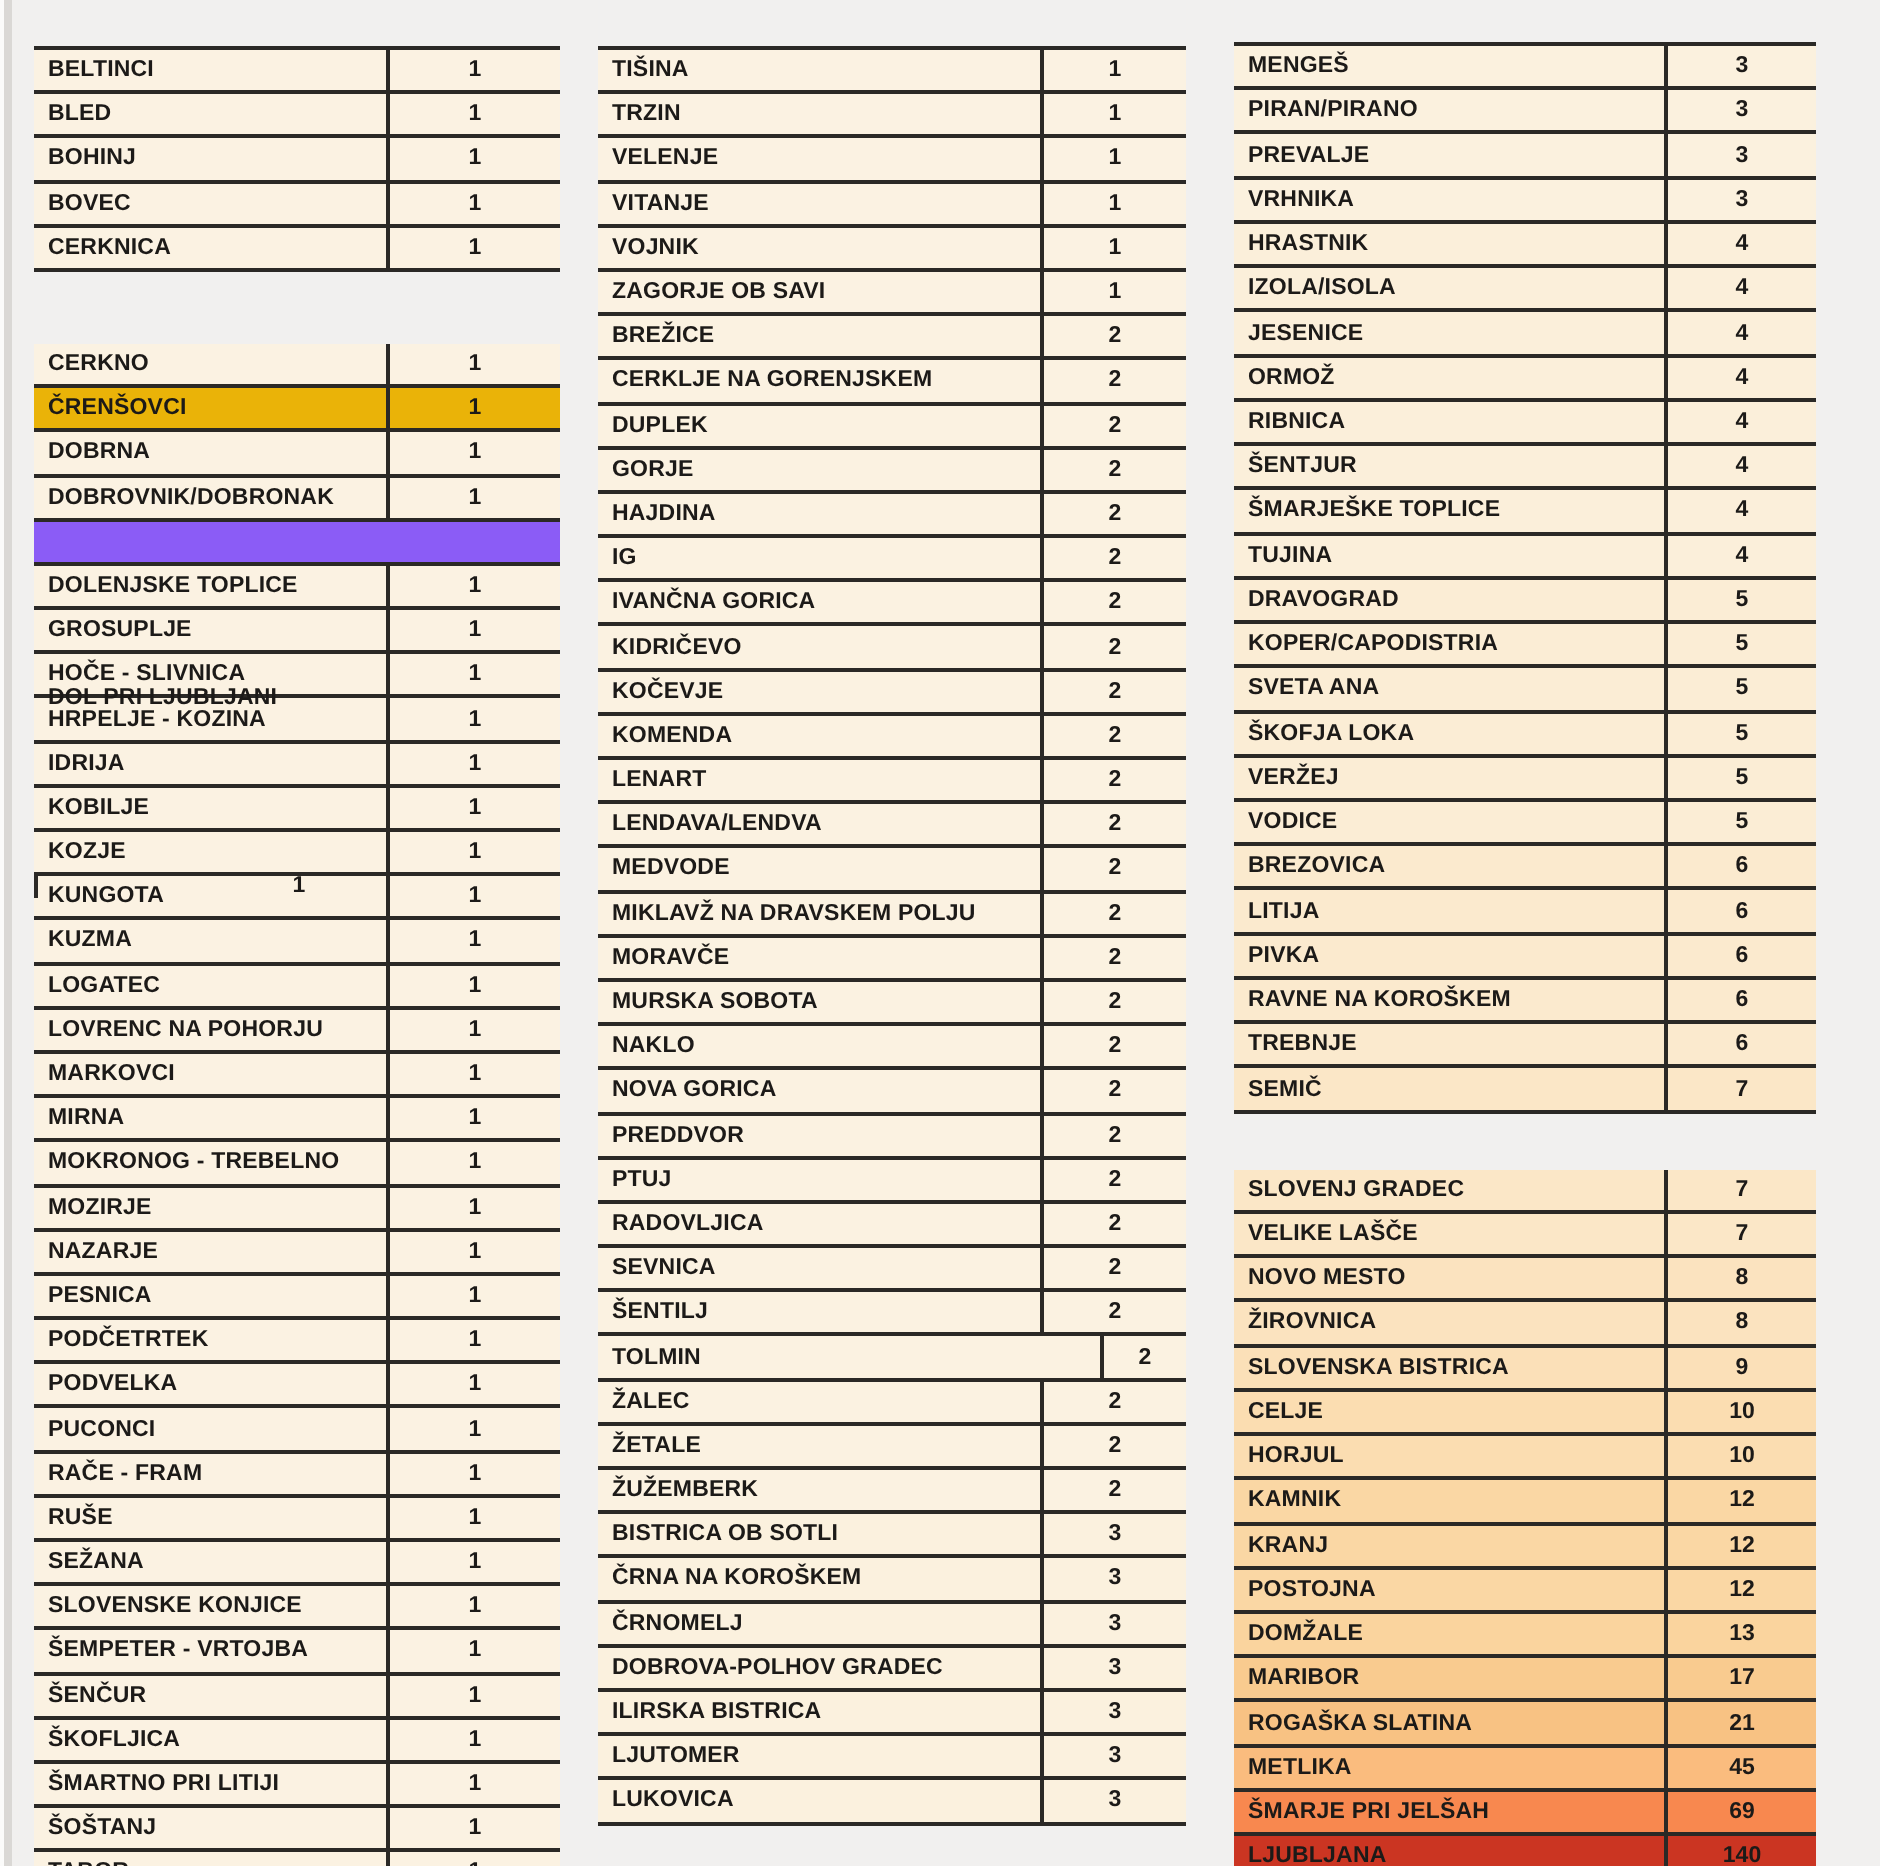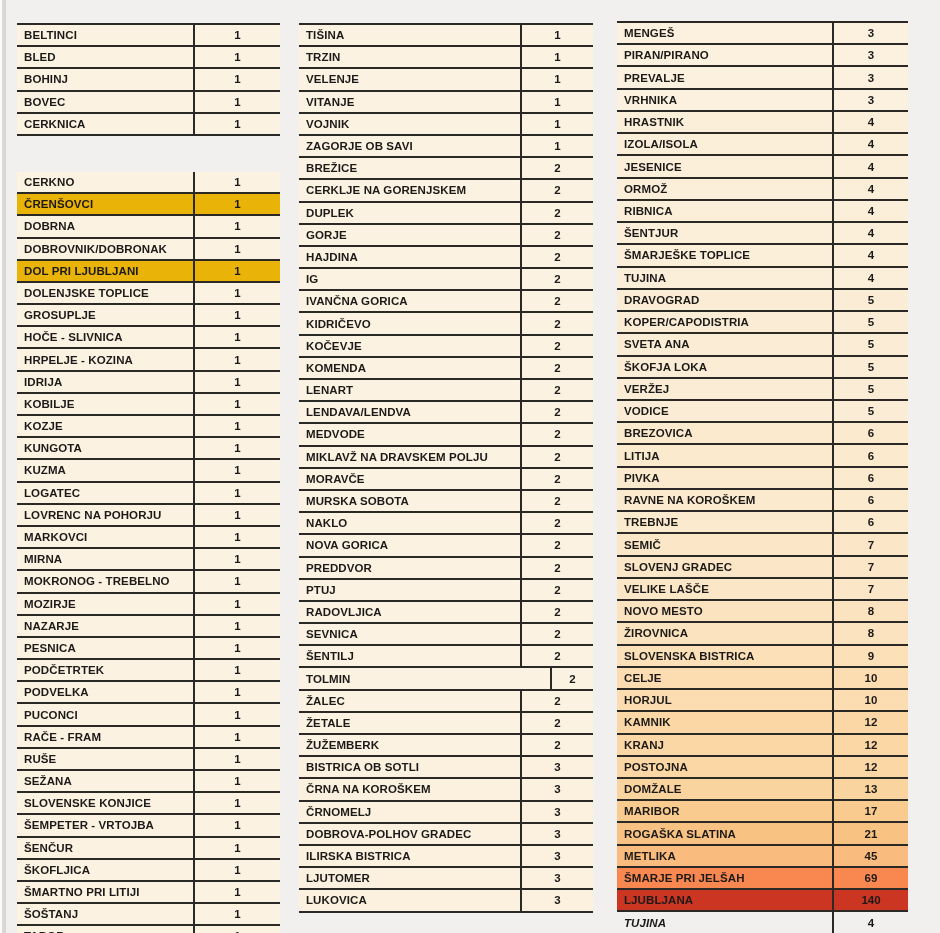--- a/index.html
+++ b/index.html
@@ -89,21 +89,21 @@
       <div class="vcell">1</div>
     </div>
     <div class="row" style="background: rgb(251, 242, 226);">
       <div class="ncell">DOBRNA</div>
       <div class="vcell">1</div>
     </div>
     <div class="row" style="background: rgb(251, 242, 226);">
       <div class="ncell">DOBROVNIK/DOBRONAK</div>
       <div class="vcell">1</div>
     </div>
-    <div class="row" style="background: #eab308;">
+    <div class="row" style="background: #8b5cf6; flex-direction: column;">
       <div class="ncell">DOL PRI LJUBLJANI</div>
       <div class="vcell">1</div>
     </div>
     <div class="row" style="background: rgb(251, 242, 226);">
       <div class="ncell">DOLENJSKE TOPLICE</div>
       <div class="vcell">1</div>
     </div>
     <div class="row" style="background: rgb(251, 242, 226);">
       <div class="ncell">GROSUPLJE</div>
       <div class="vcell">1</div>
@@ -473,21 +473,21 @@
       <div class="vcell">6</div>
     </div>
     <div class="row" style="background: rgb(251, 234, 206);">
       <div class="ncell">TREBNJE</div>
       <div class="vcell">6</div>
     </div>
     <div class="row" style="background: rgb(251, 231, 199);">
       <div class="ncell">SEMIČ</div>
       <div class="vcell">7</div>
     </div>
-    <div class="row" style="background: rgb(251, 231, 199);">
+    <div class="row" style="background: rgb(251, 231, 199); margin-top: 28px;">
       <div class="ncell">SLOVENJ GRADEC</div>
       <div class="vcell">7</div>
     </div>
     <div class="row" style="background: rgb(251, 231, 199);">
       <div class="ncell">VELIKE LAŠČE</div>
       <div class="vcell">7</div>
     </div>
     <div class="row" style="background: rgb(251, 227, 191);">
       <div class="ncell">NOVO MESTO</div>
       <div class="vcell">8</div>

